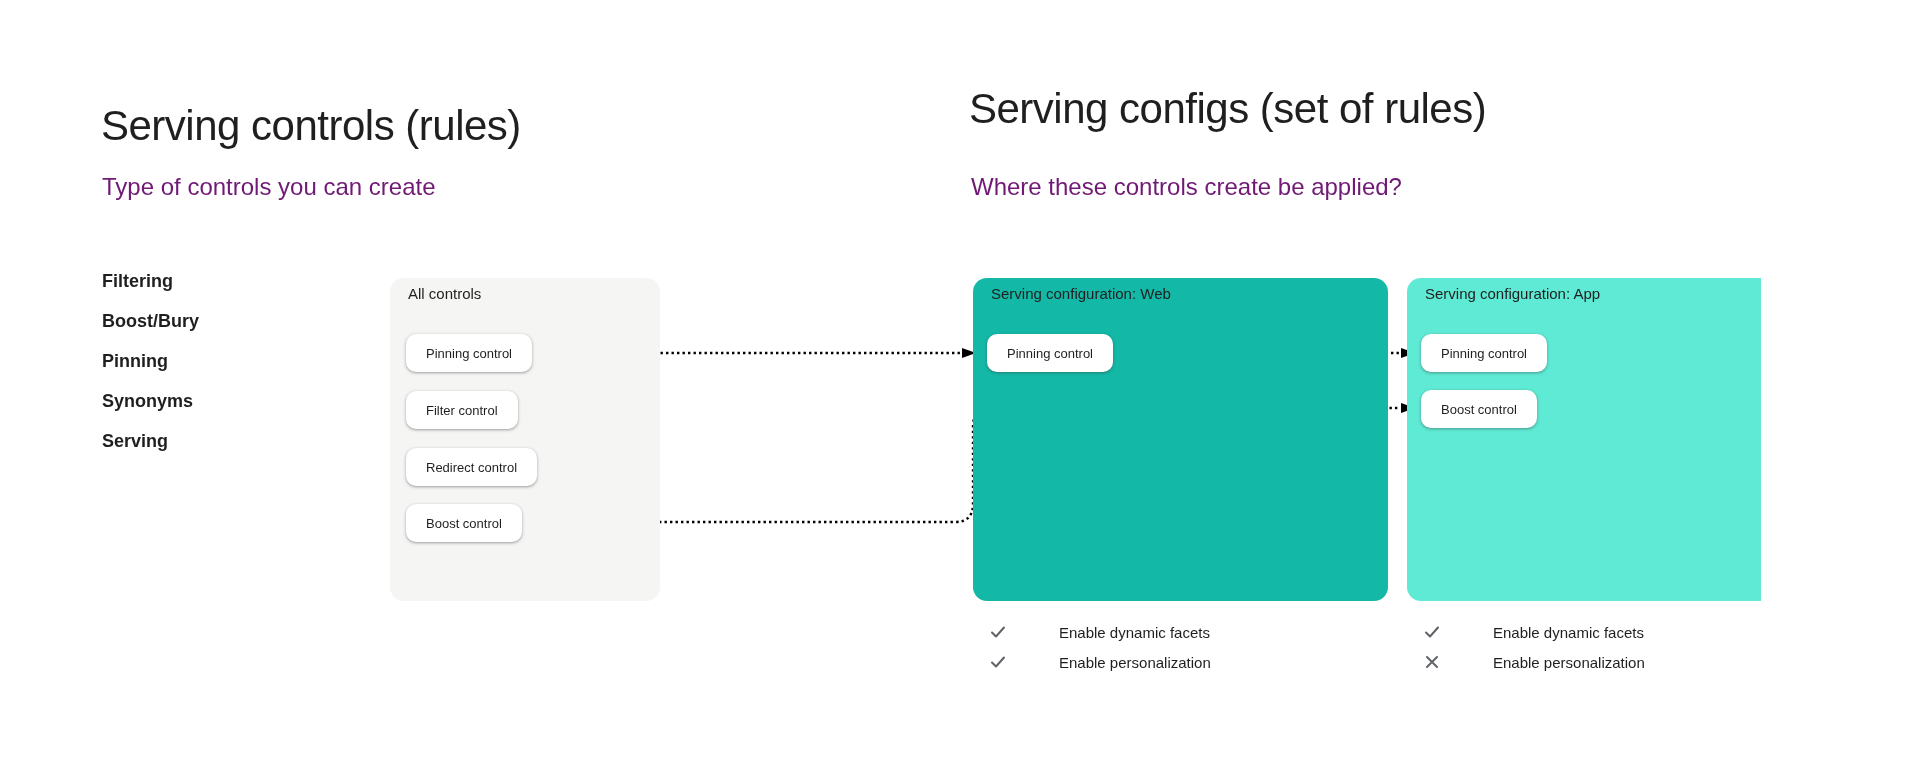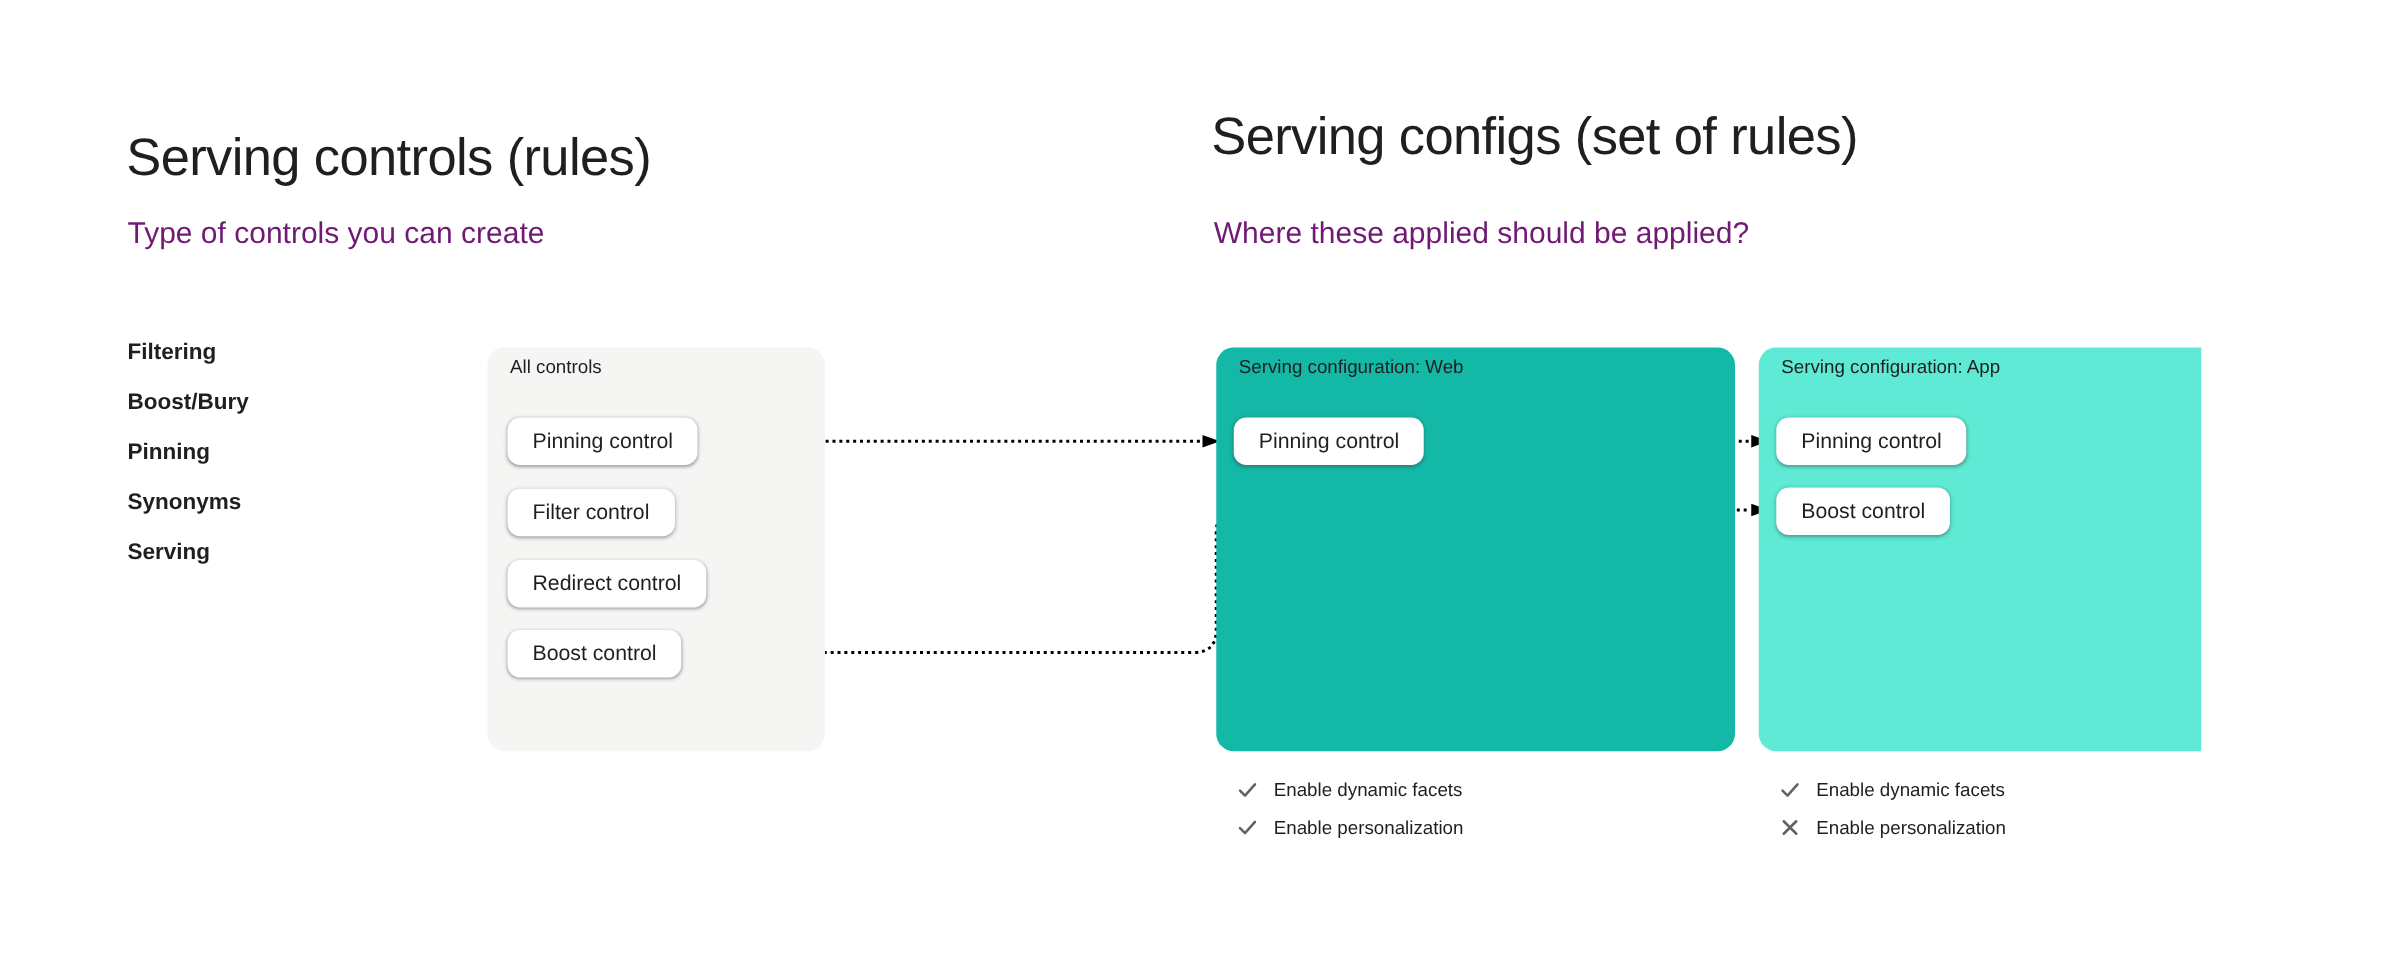--- a/index.html
+++ b/index.html
@@ -68,37 +68,38 @@
     position: absolute;
     height: 38px;
     display: inline-flex;
     align-items: center;
     justify-content: center;
     padding: 0 20px;
     background: #ffffff;
     border: none;
     border-radius: 10px;
     font-family: "Liberation Sans", sans-serif;
-    font-size: 17px;
+    font-size: 13px;
     color: #1f1f1f;
     white-space: nowrap;
     box-shadow: 0 1px 2px rgba(60,64,67,0.30), 0 1px 3px 1px rgba(60,64,67,0.15);
   }
   .feature-list {
     position: absolute;
     top: 617px;
     display: flex;
     flex-direction: column;
   }
   .fl-web { left: 989px; }
   .fl-app { left: 1423px; }
   .feature-row {
     height: 30px;
     display: flex;
     align-items: center;
+    gap: 40px;
   }
   .feature-icon { width: 18px; height: 18px; flex: 0 0 18px; }
   .feature-text {
     margin-left: 12px;
     font-size: 15px;
     color: #1f1f1f;
     white-space: nowrap;
   }
 </style>
 </head>
@@ -116,21 +117,21 @@
     <polygon points="1401,348 1401,358 1415,353" fill="#000000"></polygon>
 
     <path d="M538,522 L955,522 Q973,522 973,504 L973,426 Q973,408 991,408 L1400,408" fill="none" stroke="#000000" stroke-width="2.4" stroke-dasharray="2.4 3.1"></path>
     <polygon points="1401,403 1401,413 1415,408" fill="#000000"></polygon>
   </svg>
 
   <h1 class="h1 h1-left">Serving controls (rules)</h1>
   <p class="sub sub-left">Type of controls you can create</p>
 
   <h1 class="h1 h1-right">Serving configs (set of rules)</h1>
-  <p class="sub sub-right">Where these applied should be applied?</p>
+  <p class="sub sub-right">Where these controls create be applied?</p>
 
   <ul class="type-list">
     <li>Filtering</li>
     <li>Boost/Bury</li>
     <li>Pinning</li>
     <li>Synonyms</li>
     <li>Serving</li>
   </ul>
 
   <section class="card card-all">

